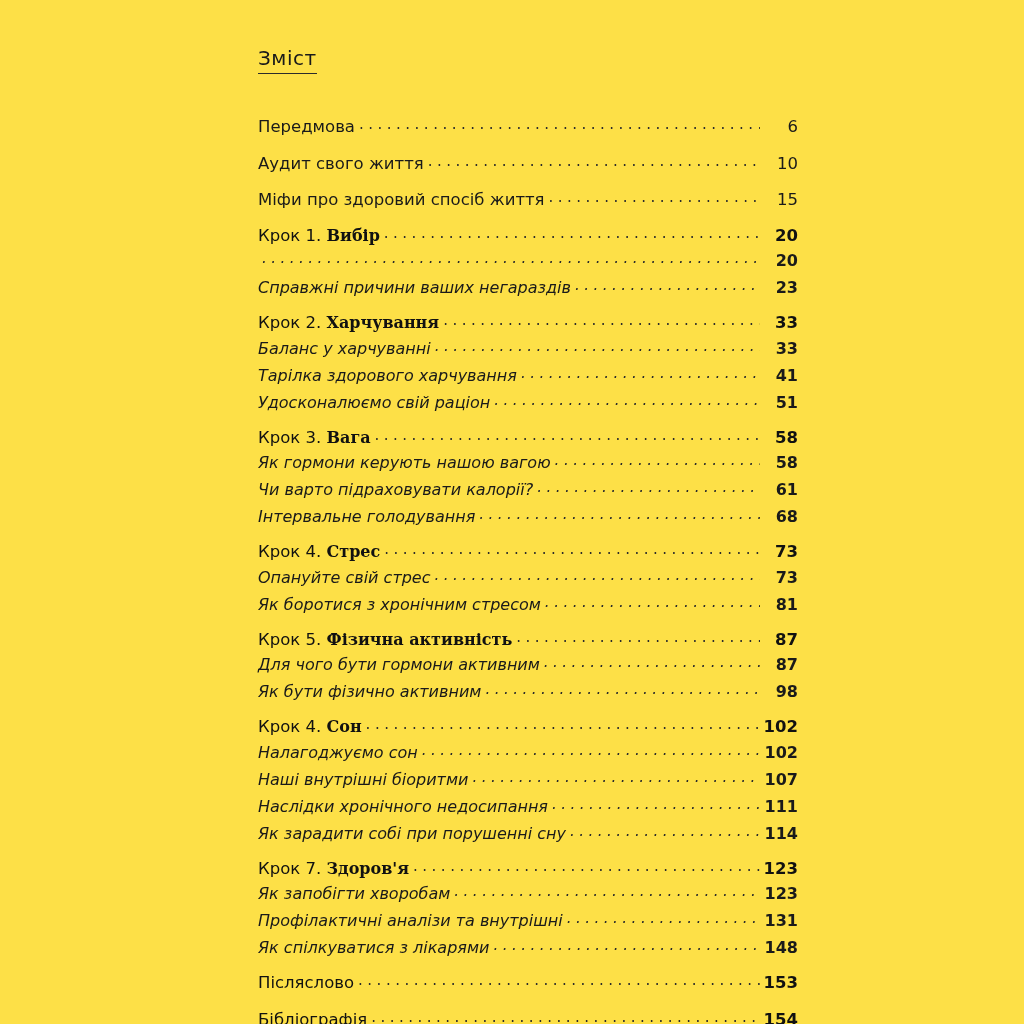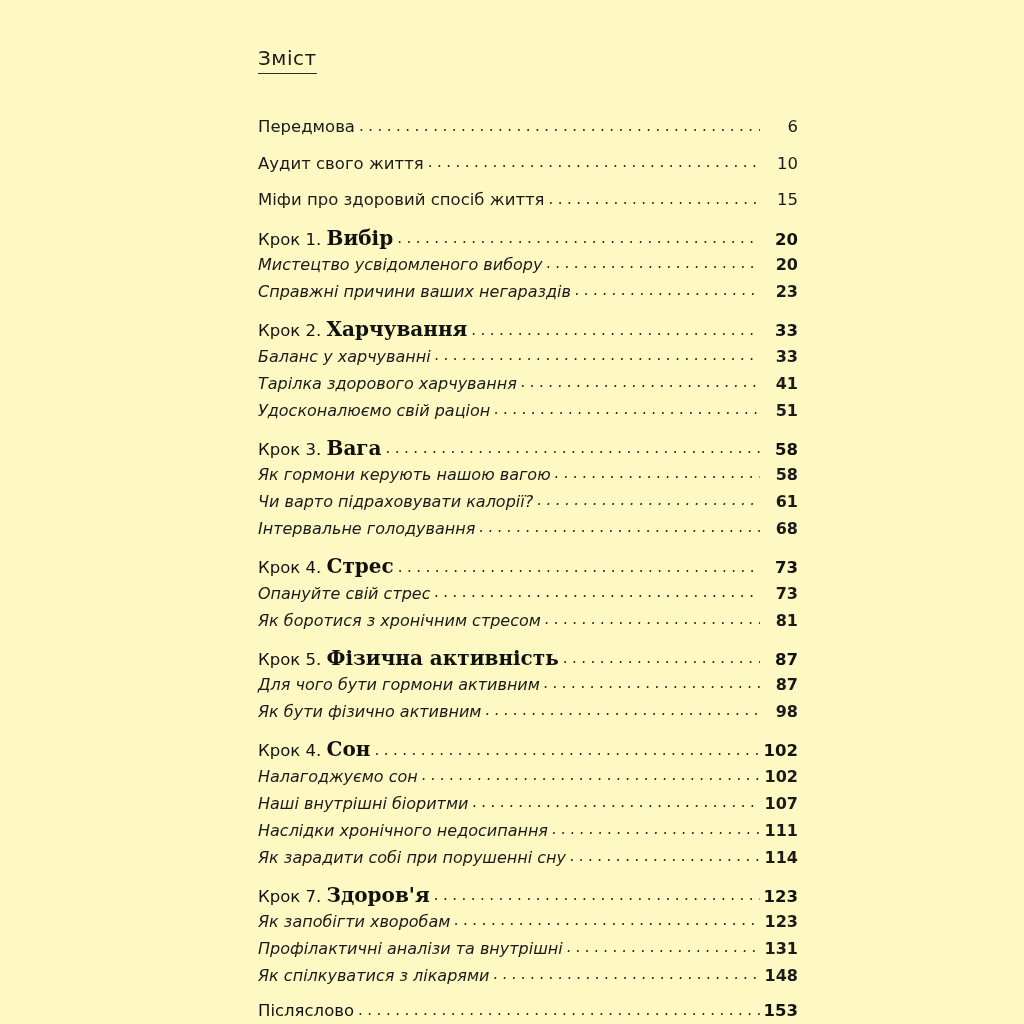--- a/index.html
+++ b/index.html
@@ -15,21 +15,21 @@
     position: relative;
     overflow: hidden;
   }
 
   .page {
     position: absolute;
     left: 0;
     top: 0;
     width: 1024px;
     height: 1024px;
-    background: #fef9c3;
+    background: #fde047;
   }
 
   .toc {
     position: absolute;
     left: 258px;
     top: 46px;
     width: 540px;
   }
 
   .toc-title {
@@ -42,21 +42,21 @@
     display: inline-block;
     margin-bottom: 26px;
   }
 
   .toc-list {
     display: block;
   }
 
   .row {
     display: flex;
-    align-items: flex-end;
+    align-items: flex-start;
     width: 100%;
     line-height: 1.0;
   }
 
   .row .label {
     white-space: nowrap;
     flex: 0 0 auto;
   }
 
   .row .dots {
@@ -88,21 +88,21 @@
   .lvl-plain .page-num { font-weight: normal; }
 
   .lvl-step {
     font-size: 16.5px;
     color: #111111;
   }
   .lvl-step .label .step-word { font-weight: normal; }
   .lvl-step .label .step-name {
     font-family: "DejaVu Serif", serif;
     font-weight: bold;
-    font-size: 20px;
+    font-size: 16px;
   }
   .lvl-step .page-num { font-weight: bold; }
 
   .lvl-sub {
     font-size: 16px;
     font-style: italic;
     color: #1a1a1a;
   }
   .lvl-sub .page-num {
     font-style: normal;
@@ -142,21 +142,20 @@
           <span class="label">Міфи про здоровий спосіб життя</span>
           <span class="dots">.....................................................................</span>
           <span class="page-num">15</span>
         </div>
         <div class="row lvl-step sp-top-lg">
           <span class="label"><span class="step-word">Крок 1. </span><span class="step-name">Вибір</span></span>
           <span class="dots">.....................................................................</span>
           <span class="page-num">20</span>
         </div>
         <div class="row lvl-sub sp-top-sm">
-          <span class="label">Мистецтво усвідомленого вибору</span>
           <span class="dots">.....................................................................</span>
           <span class="page-num">20</span>
         </div>
         <div class="row lvl-sub sp-top-xs">
           <span class="label">Справжні причини ваших негараздів</span>
           <span class="dots">.....................................................................</span>
           <span class="page-num">23</span>
         </div>
         <div class="row lvl-step sp-top-lg">
           <span class="label"><span class="step-word">Крок 2. </span><span class="step-name">Харчування</span></span>

